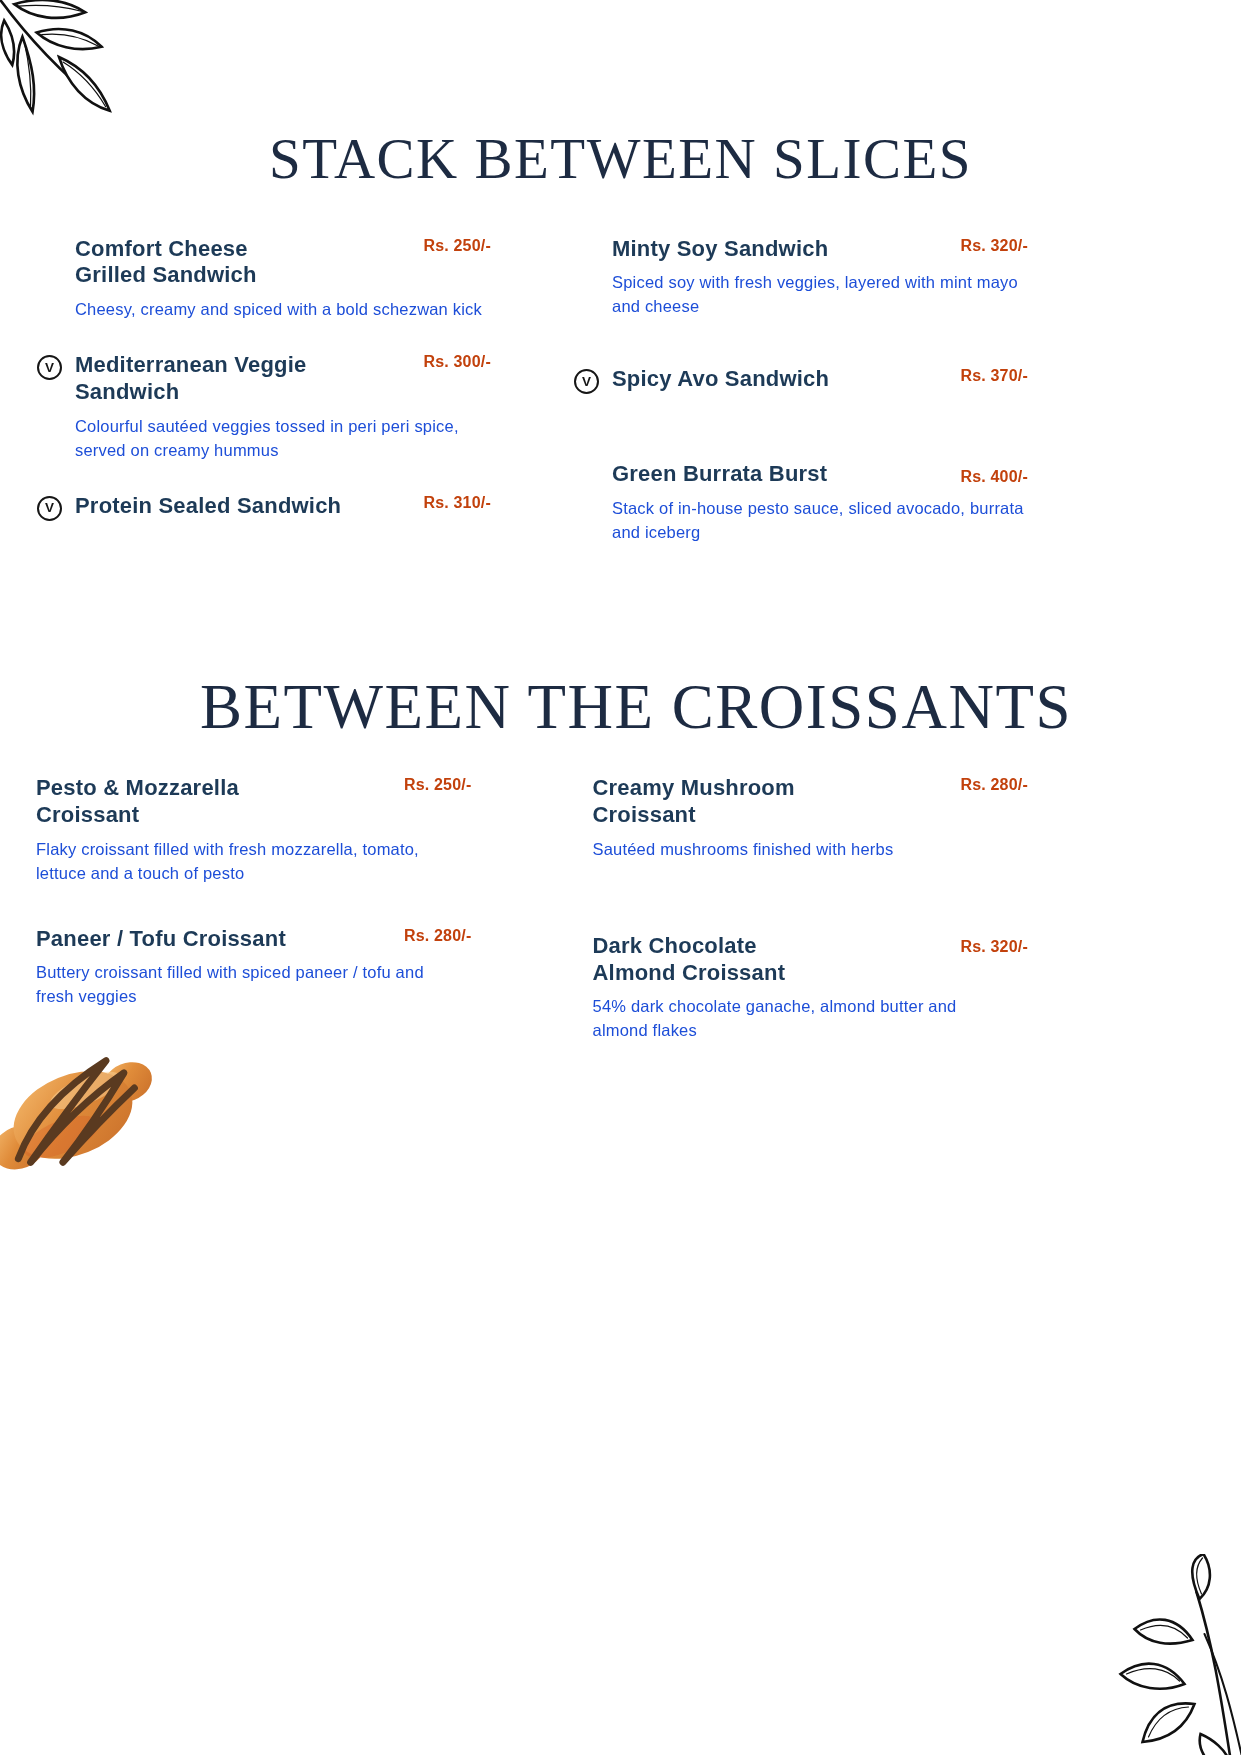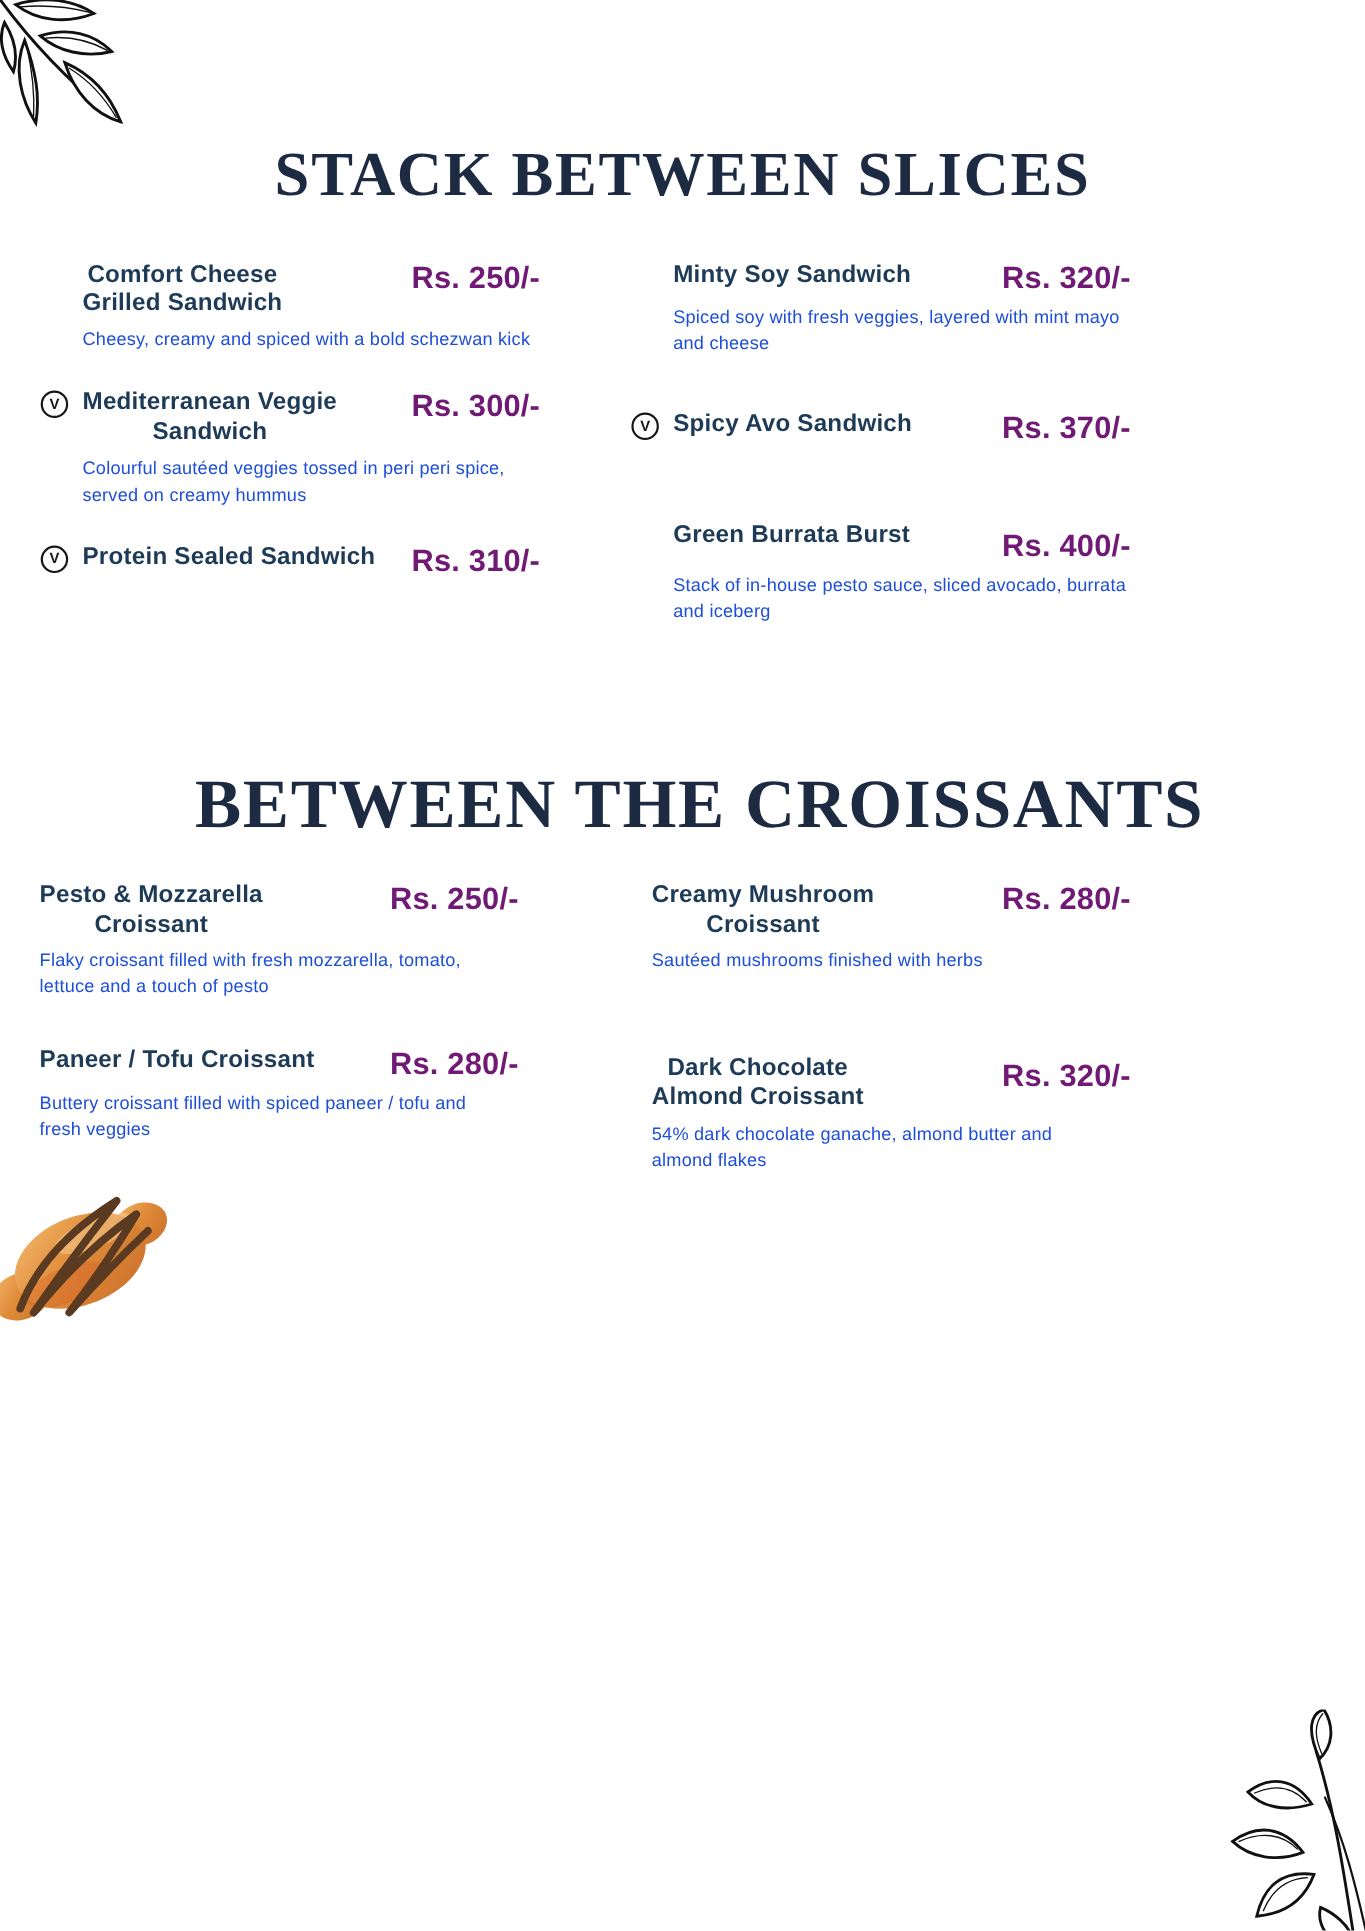--- a/index.html
+++ b/index.html
@@ -12,21 +12,21 @@
     overflow: hidden;
     font-family: "Liberation Sans", sans-serif;
   }
   .corner-deco { position: absolute; pointer-events: none; }
   .deco-top-left { top: -6px; left: -4px; width: 132px; height: 132px; }
   .deco-bottom-right { bottom: -4px; right: -4px; width: 175px; height: 205px; }
 
   .section-title {
     text-align: center;
     font-family: "Liberation Serif", serif;
-    font-weight: 700;
+    font-weight: 400;
     color: #1d2b42;
     letter-spacing: 1.5px;
     line-height: 1.15;
   }
   .title-1 { margin-top: 126px; font-size: 57px; }
   .title-2 { margin-top: 96px; font-size: 63px; padding-left: 31px; }
 
   .menu-grid {
     display: grid;
     grid-template-columns: 1fr 1fr;
@@ -34,35 +34,34 @@
     padding: 0 213px 0 75px;
   }
   .grid-1 { margin-top: 44px; }
   .grid-2 { margin-top: 32px; padding-left: 36px; }
 
   .item { position: relative; margin-bottom: 30px; }
   .item-head {
     display: flex;
     justify-content: space-between;
     align-items: flex-start;
-    text-align: center;
   }
   .item-name {
     font-size: 22px;
     font-weight: 700;
     color: #1d3a57;
     line-height: 1.22;
     letter-spacing: 0.2px;
     max-width: 300px;
   }
   .item-name span { display: block; }
   .item-price {
-    font-size: 28px;
+    font-size: 16px;
     font-weight: 700;
-    color: #701a75;
+    color: #c2410c;
     white-space: nowrap;
     padding-top: 1px;
     letter-spacing: 0.2px;
   }
   .item-desc {
     margin-top: 9px;
     font-size: 16.5px;
     color: #1d4ed8;
     line-height: 1.45;
     max-width: 412px;

